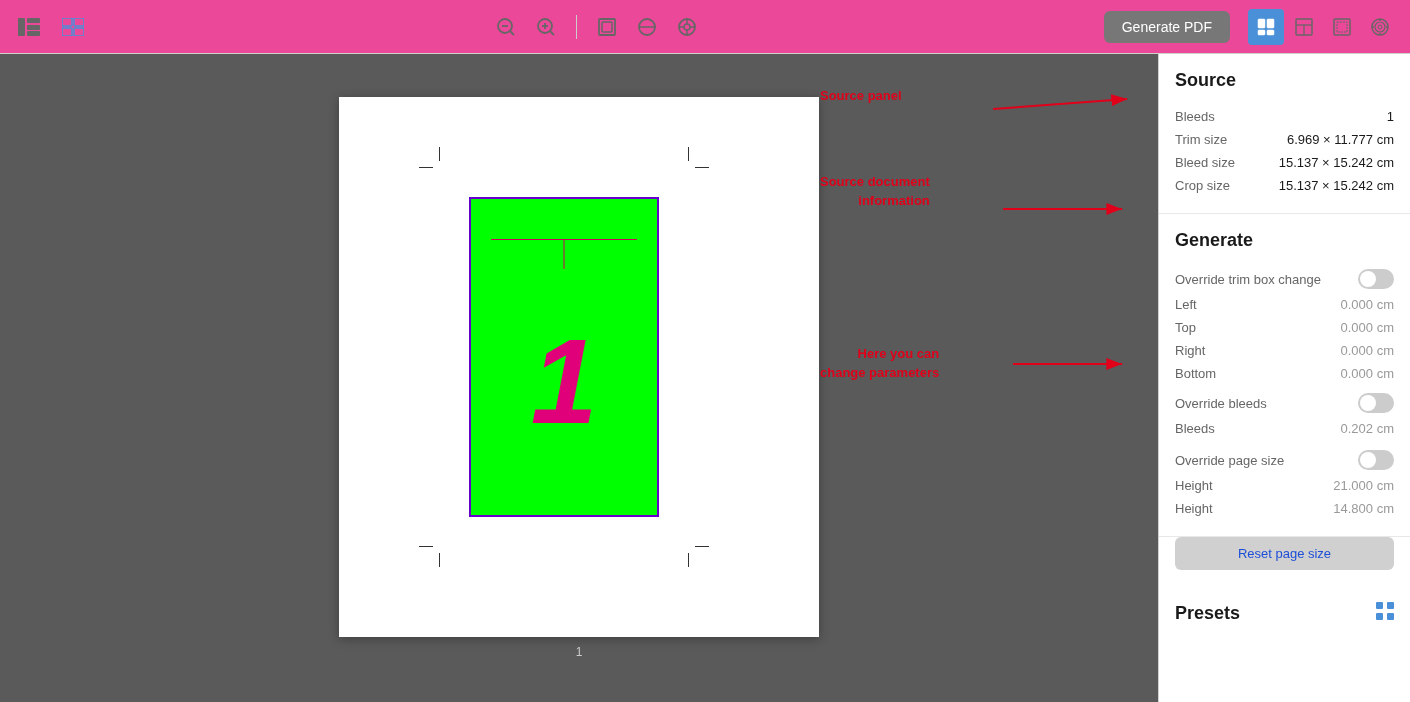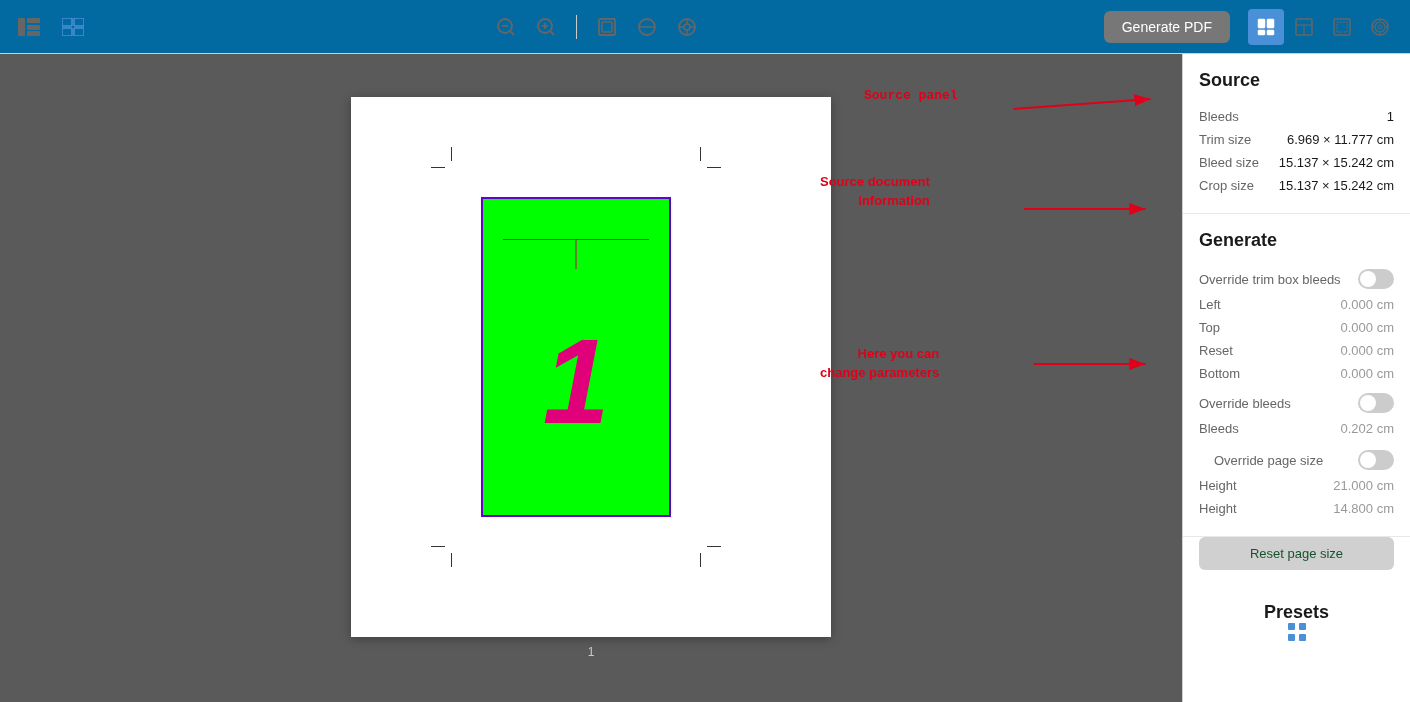--- a/index.html
+++ b/index.html
@@ -1,21 +1,21 @@
 <!DOCTYPE html>
 <html><head>
   <meta charset="utf-8">
   <style>
     * { box-sizing: border-box; margin: 0; padding: 0; }
     body { font-family: -apple-system, BlinkMacSystemFont, 'Segoe UI', sans-serif; background: #5a5a5a; width: 1410px; height: 702px; overflow: hidden; display: flex; flex-direction: column; }
 
     
     .toolbar {
       height: 54px;
-      background: #0369a1;
+      background: #ec4899;
       border-bottom: 1px solid #d0d0d0;
       display: flex;
       align-items: center;
       padding: 0 12px;
       flex-shrink: 0;
     }
     .toolbar-left {
       display: flex;
       gap: 10px;
       align-items: center;
@@ -194,21 +194,21 @@
     }
 
     .page-label {
       color: #ccc;
       font-size: 12px;
       margin-top: 8px;
     }
 
     
     .right-panel {
-      width: 228px;
+      width: 252px;
       background: white;
       border-left: 1px solid #d0d0d0;
       overflow-y: auto;
       flex-shrink: 0;
     }
 
     .panel-section {
       padding: 16px;
       border-bottom: 1px solid #e8e8e8;
     }
@@ -265,40 +265,39 @@
     }
 
     
     .presets-section {
       padding: 16px;
     }
     .presets-header {
       display: flex;
       justify-content: space-between;
       align-items: center;
-      flex-direction: column;
     }
     .presets-title {
       font-size: 18px;
       font-weight: 700;
       color: #1a1a1a;
     }
     .presets-grid-icon {
       color: #4a90d9;
       font-size: 16px;
       cursor: pointer;
     }
 
     
     .reset-btn {
       width: calc(100% - 32px);
       margin: 0 16px 16px;
       padding: 9px;
       background: #d0d0d0;
-      color: #14532d;
+      color: #1d4ed8;
       border: none;
       border-radius: 6px;
       font-size: 13px;
       cursor: pointer;
     }
 
     
     .overlay-svg {
       position: absolute;
       top: 0;
@@ -446,21 +445,21 @@
         </marker>
       </defs>
 
       <line x1="1000" y1="55" x2="1135" y2="45" stroke="#e0001a" stroke-width="2" marker-end="url(#arrowhead)"></line>
 
       <line x1="1010" y1="155" x2="1130" y2="155" stroke="#e0001a" stroke-width="2" marker-end="url(#arrowhead)"></line>
 
       <line x1="1020" y1="310" x2="1130" y2="310" stroke="#e0001a" stroke-width="2" marker-end="url(#arrowhead)"></line>
     </svg>
 
-    <div style="position:absolute; top:32px; left:864px; pointer-events:none;font-family:Liberation Mono, monospace;">
+    <div style="position:absolute; top:32px; left:820px; pointer-events:none;">
       <span style="color:#e0001a; font-size:13px; font-weight:700;">Source panel</span>
     </div>
     <div style="position:absolute; top:118px; left:820px; pointer-events:none; text-align:right;">
       <span style="color:#e0001a; font-size:13px; font-weight:700; line-height:1.4;">Source document<br>information</span>
     </div>
     <div style="position:absolute; top:290px; left:820px; pointer-events:none; text-align:right;">
       <span style="color:#e0001a; font-size:13px; font-weight:700; line-height:1.4;">Here you can<br>change parameters</span>
     </div>
   </div>
 
@@ -486,50 +485,50 @@
         <span class="panel-label">Crop size</span>
         <span class="panel-value">15.137 × 15.242 cm</span>
       </div>
     </div>
 
     
     <div class="panel-section">
       <div class="panel-section-title">Generate</div>
 
       <div class="panel-row">
-        <span class="panel-label">Override trim box bleeds</span>
+        <span class="panel-label">Override trim box change</span>
         <div class="toggle"></div>
       </div>
       <div class="panel-row">
         <span class="panel-label">Left</span>
         <span class="panel-value muted">0.000 cm</span>
       </div>
       <div class="panel-row">
         <span class="panel-label">Top</span>
         <span class="panel-value muted">0.000 cm</span>
       </div>
       <div class="panel-row">
-        <span class="panel-label">Reset</span>
+        <span class="panel-label">Right</span>
         <span class="panel-value muted">0.000 cm</span>
       </div>
       <div class="panel-row">
         <span class="panel-label">Bottom</span>
         <span class="panel-value muted">0.000 cm</span>
       </div>
 
       <div class="panel-row" style="margin-top:4px;">
         <span class="panel-label">Override bleeds</span>
         <div class="toggle"></div>
       </div>
       <div class="panel-row">
         <span class="panel-label">Bleeds</span>
         <span class="panel-value muted">0.202 cm</span>
       </div>
 
-      <div class="panel-row" style="margin-top:6px;margin-left:15px;">
+      <div class="panel-row" style="margin-top:6px;">
         <span class="panel-label">Override page size</span>
         <div class="toggle"></div>
       </div>
       <div class="panel-row">
         <span class="panel-label">Height</span>
         <span class="panel-value muted">21.000 cm</span>
       </div>
       <div class="panel-row">
         <span class="panel-label">Height</span>
         <span class="panel-value muted">14.800 cm</span>

